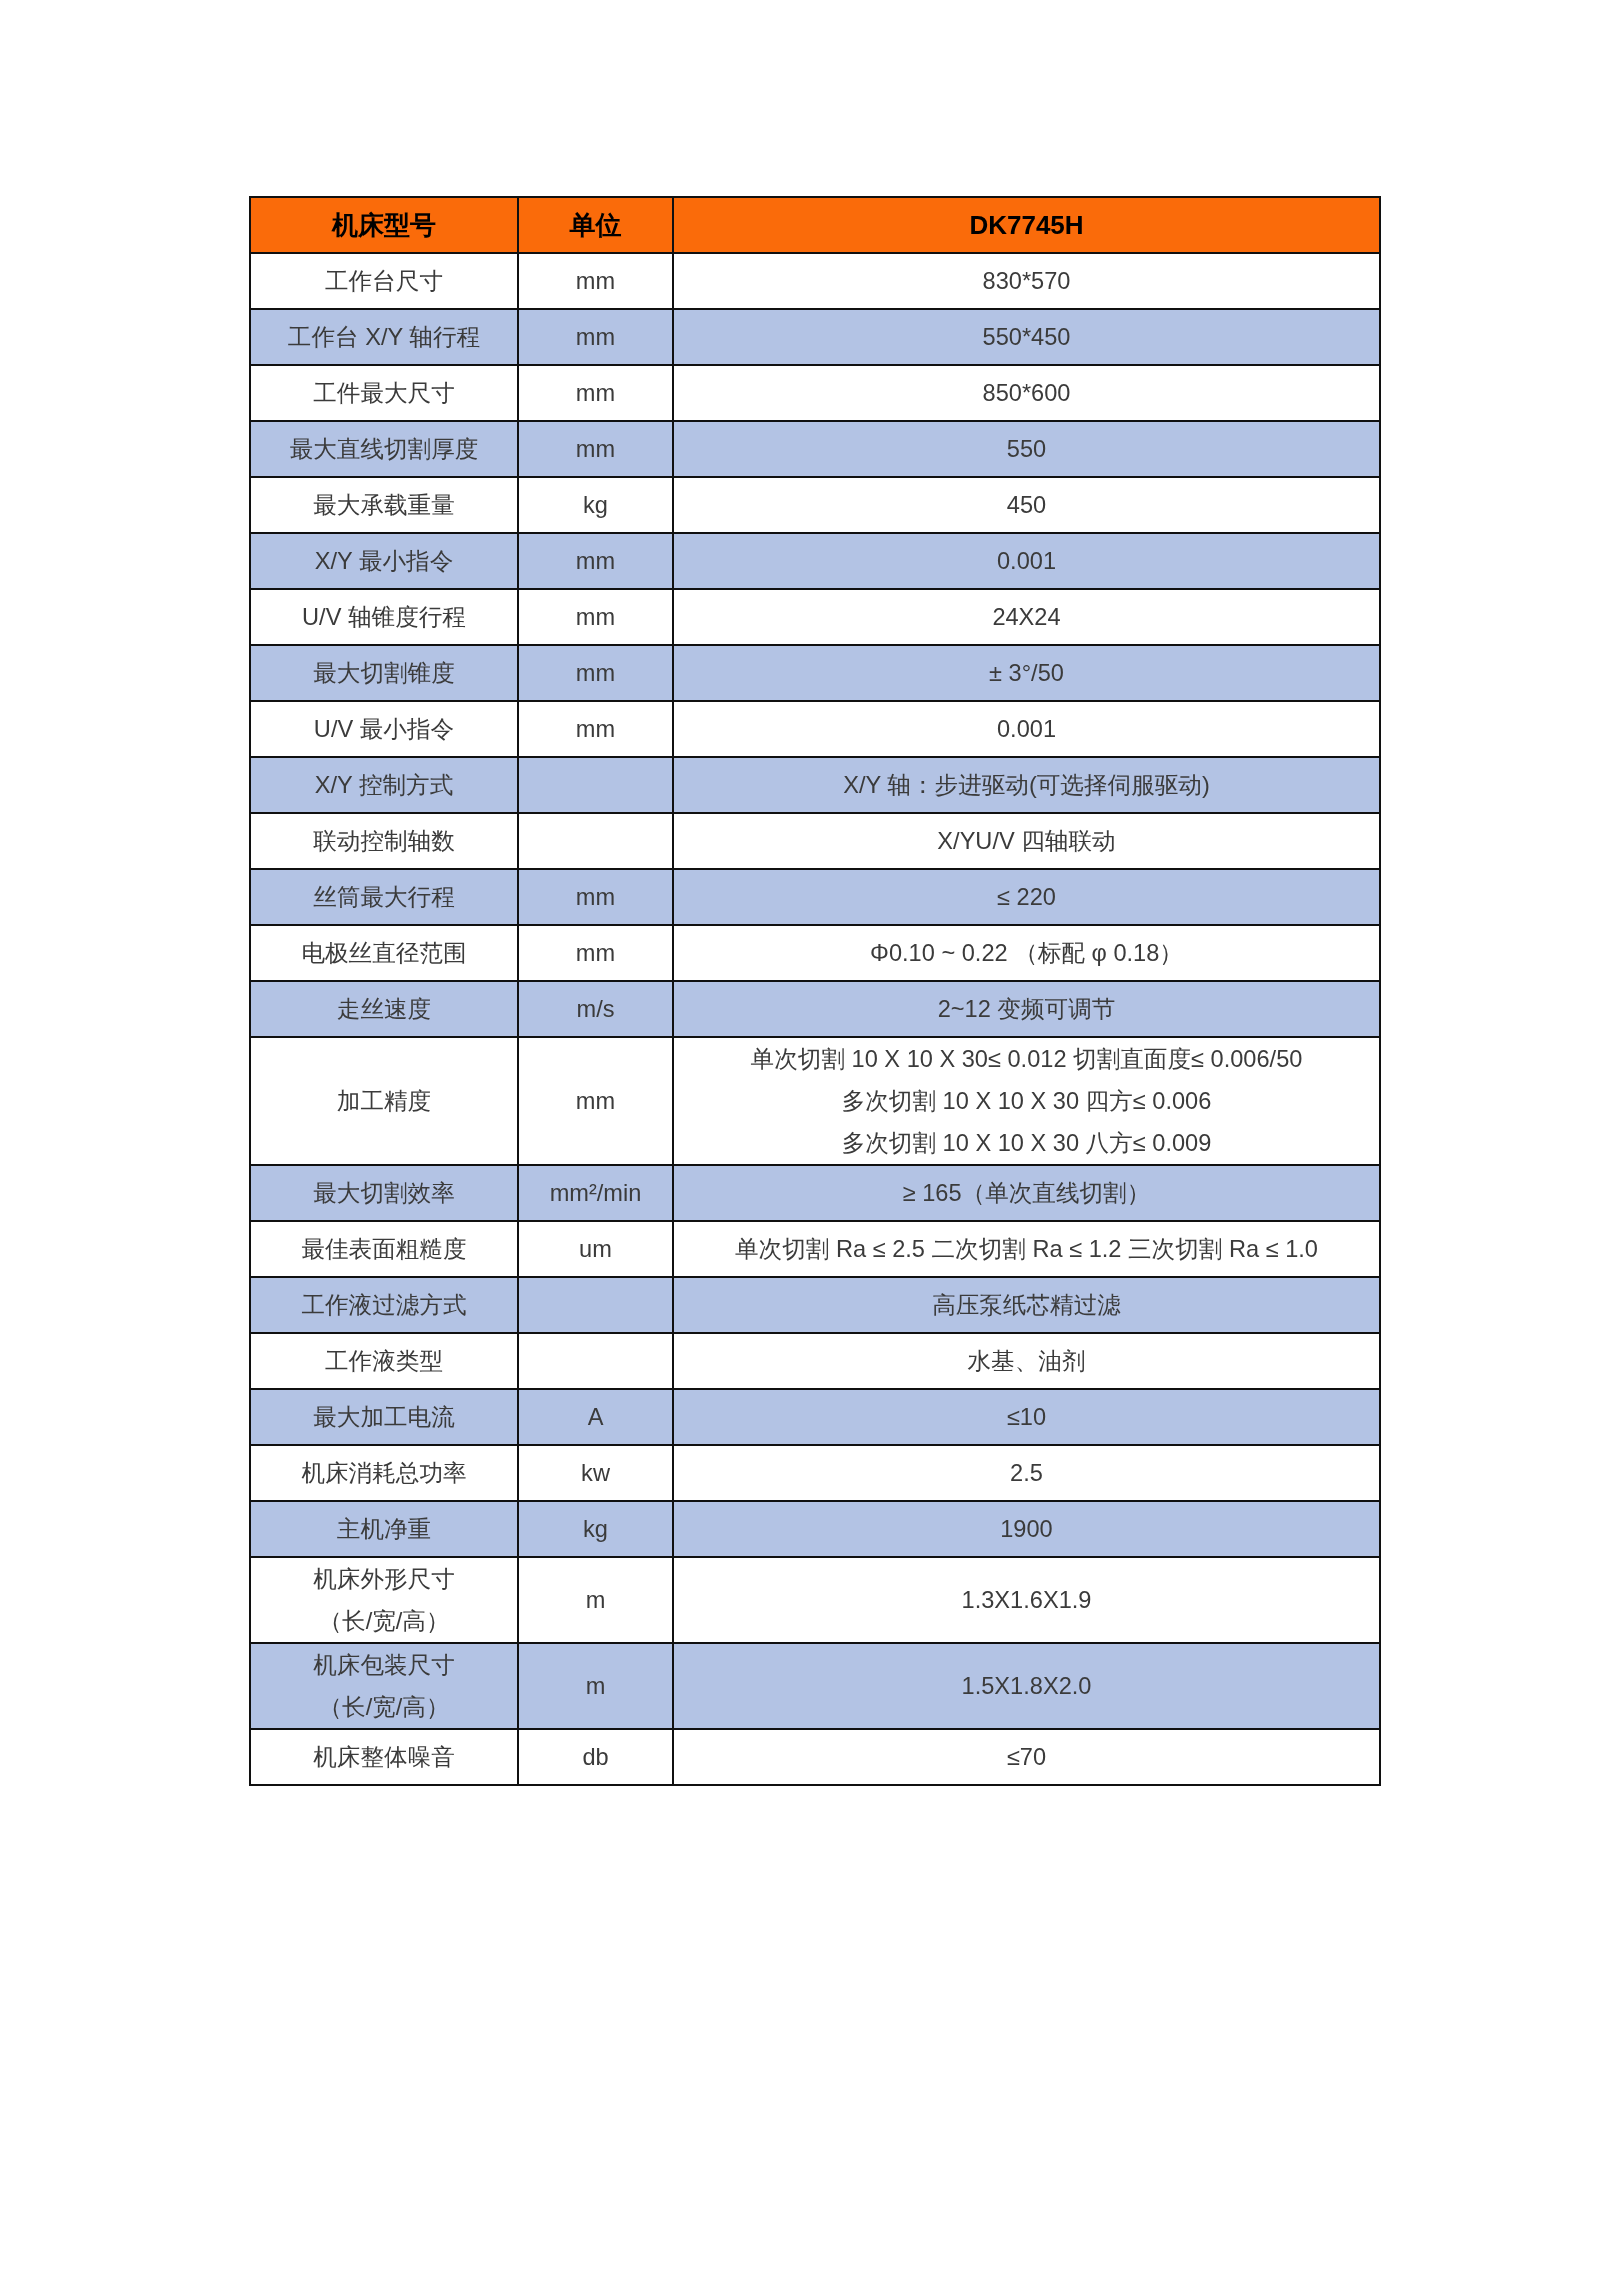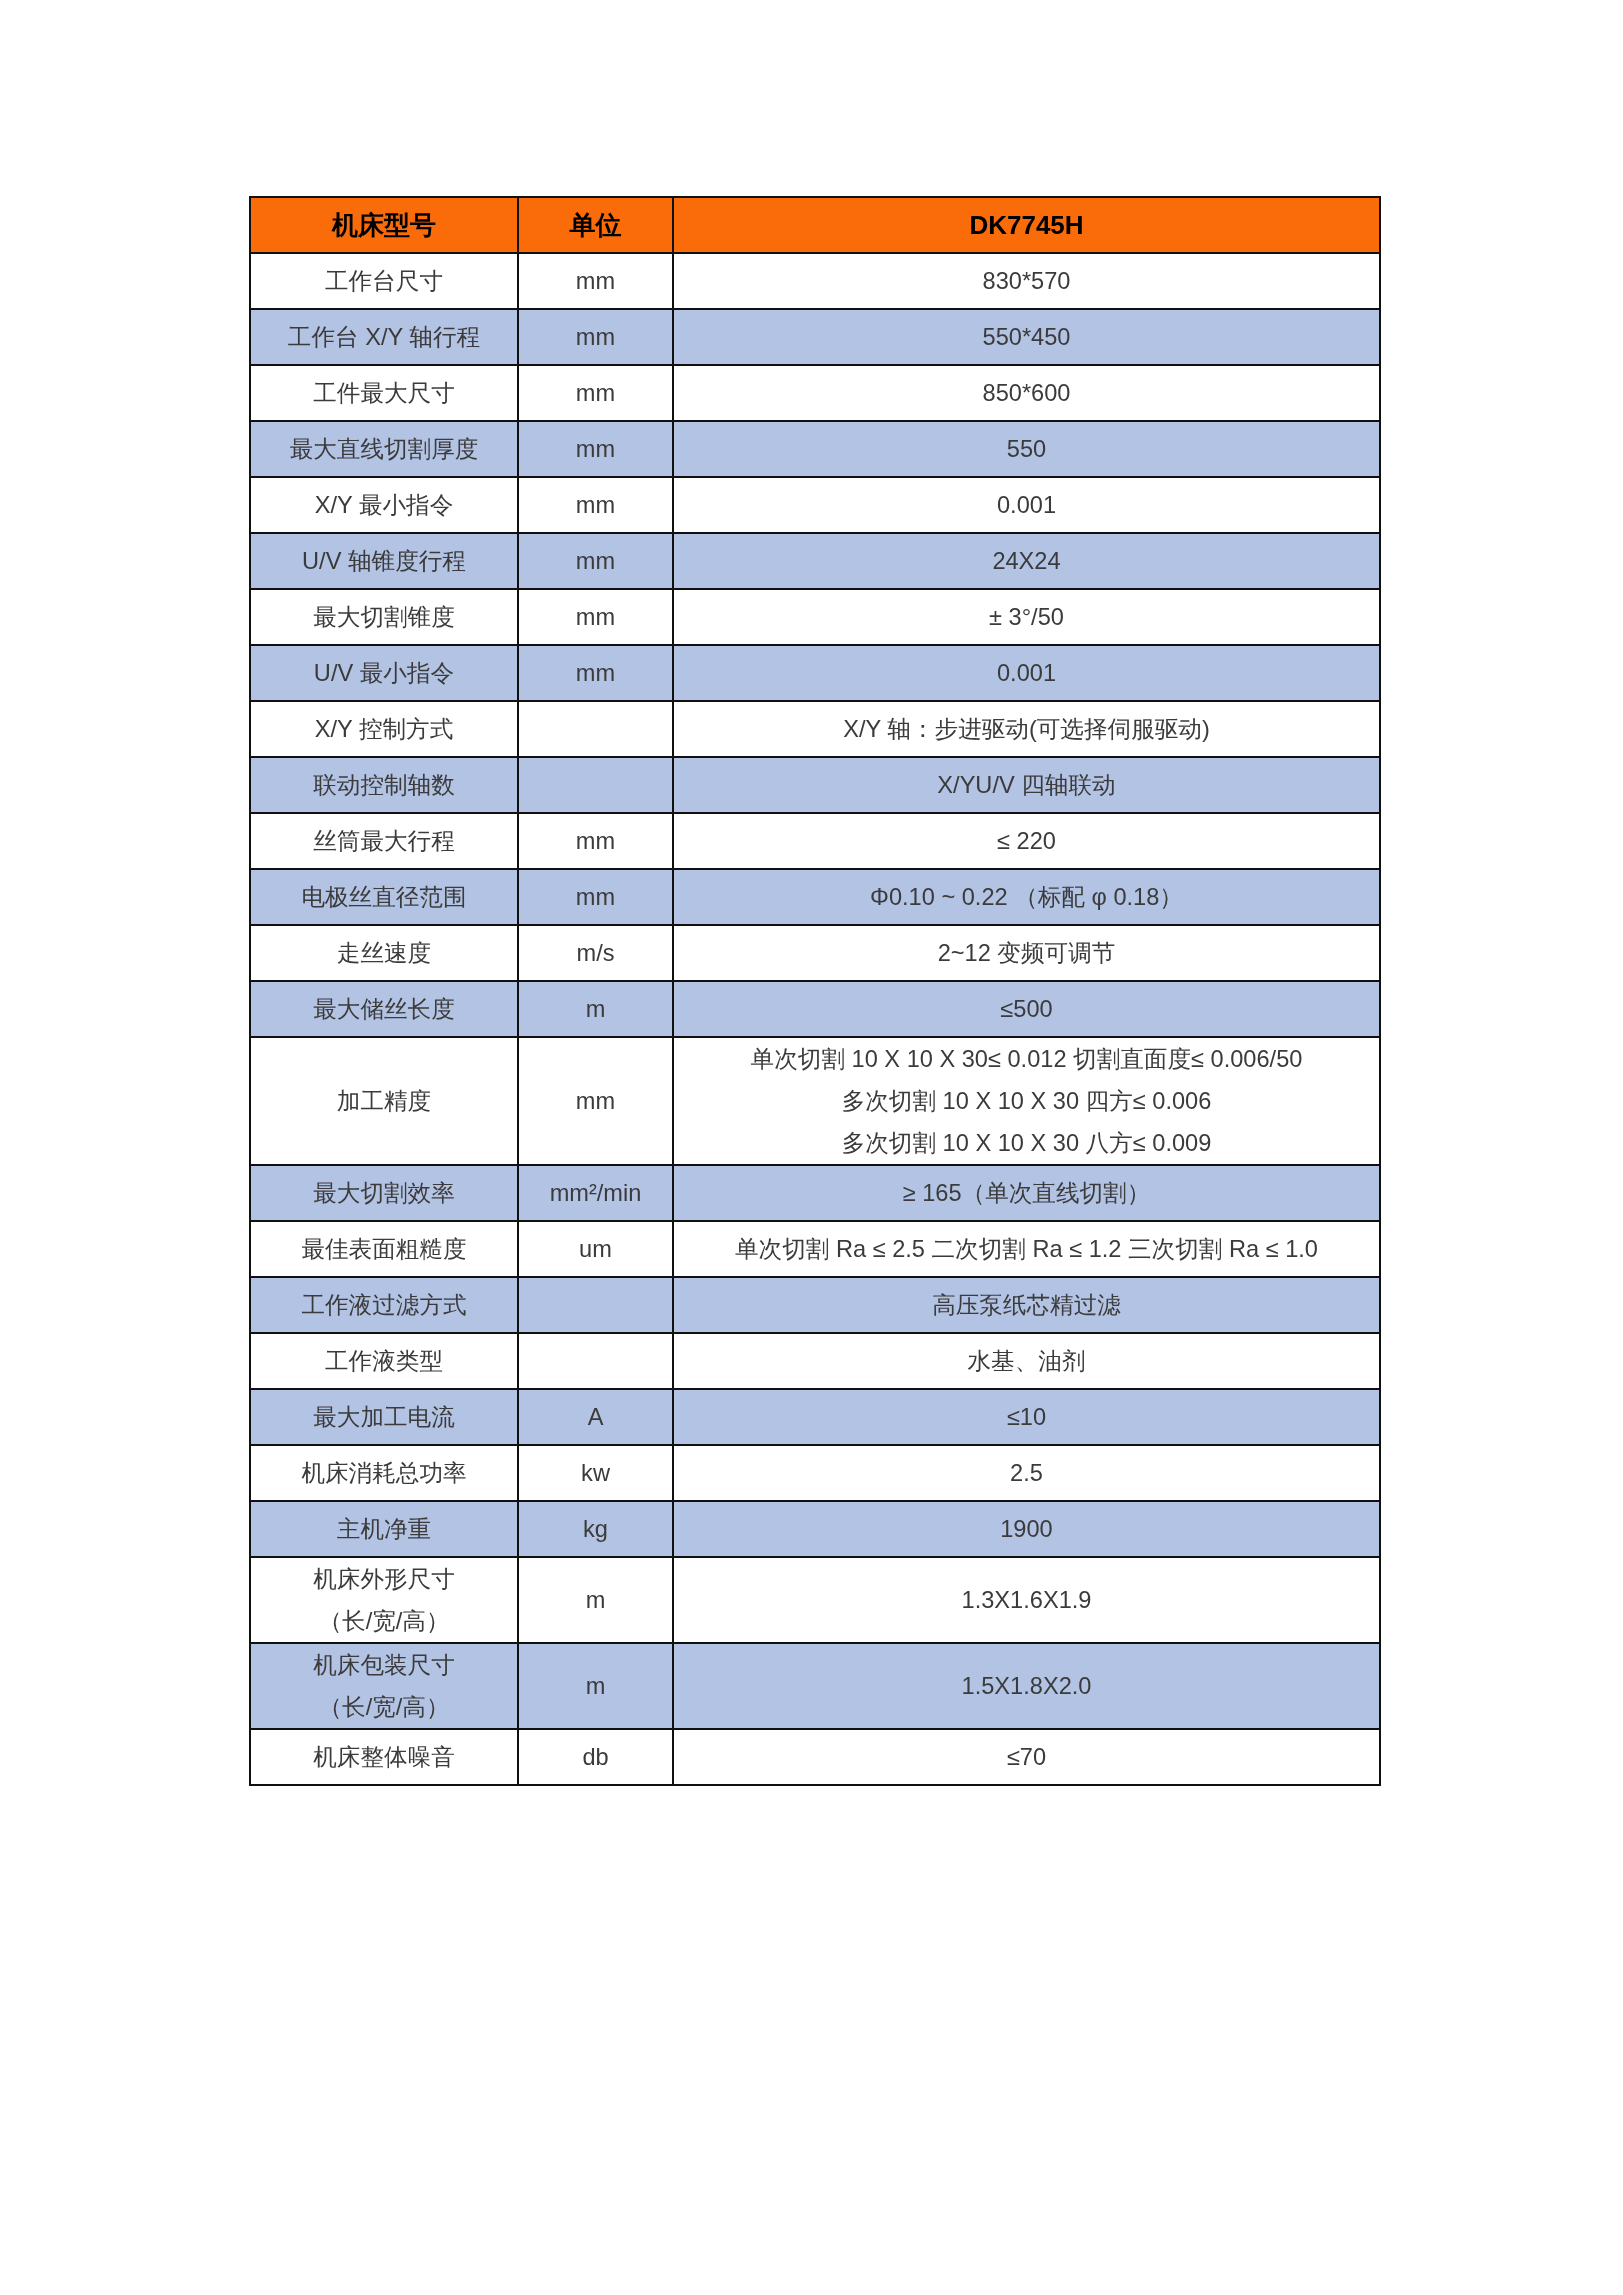--- a/index.html
+++ b/index.html
@@ -82,20 +82,25 @@
         <td>工件最大尺寸</td>
         <td>mm</td>
         <td>850*600</td>
       </tr>
       <tr>
         <td>最大直线切割厚度</td>
         <td>mm</td>
         <td>550</td>
       </tr>
       <tr>
+        <td>最大承载重量</td>
+        <td>kg</td>
+        <td>450</td>
+      </tr>
+      <tr>
         <td>X/Y 最小指令</td>
         <td>mm</td>
         <td>0.001</td>
       </tr>
       <tr>
         <td>U/V 轴锥度行程</td>
         <td>mm</td>
         <td>24X24</td>
       </tr>
       <tr>
@@ -125,25 +130,20 @@
       </tr>
       <tr>
         <td>电极丝直径范围</td>
         <td>mm</td>
         <td>Φ0.10 ~ 0.22 （标配 φ 0.18）</td>
       </tr>
       <tr>
         <td>走丝速度</td>
         <td>m/s</td>
         <td>2~12 变频可调节</td>
-      </tr>
-      <tr>
-        <td>最大储丝长度</td>
-        <td>m</td>
-        <td>≤500</td>
       </tr>
       <tr class="r-tall3">
         <td>加工精度</td>
         <td>mm</td>
         <td>单次切割 10 X 10 X 30≤ 0.012 切割直面度≤ 0.006/50
 多次切割 10 X 10 X 30 四方≤ 0.006
 多次切割 10 X 10 X 30 八方≤ 0.009</td>
       </tr>
       <tr>
         <td>最大切割效率</td>

